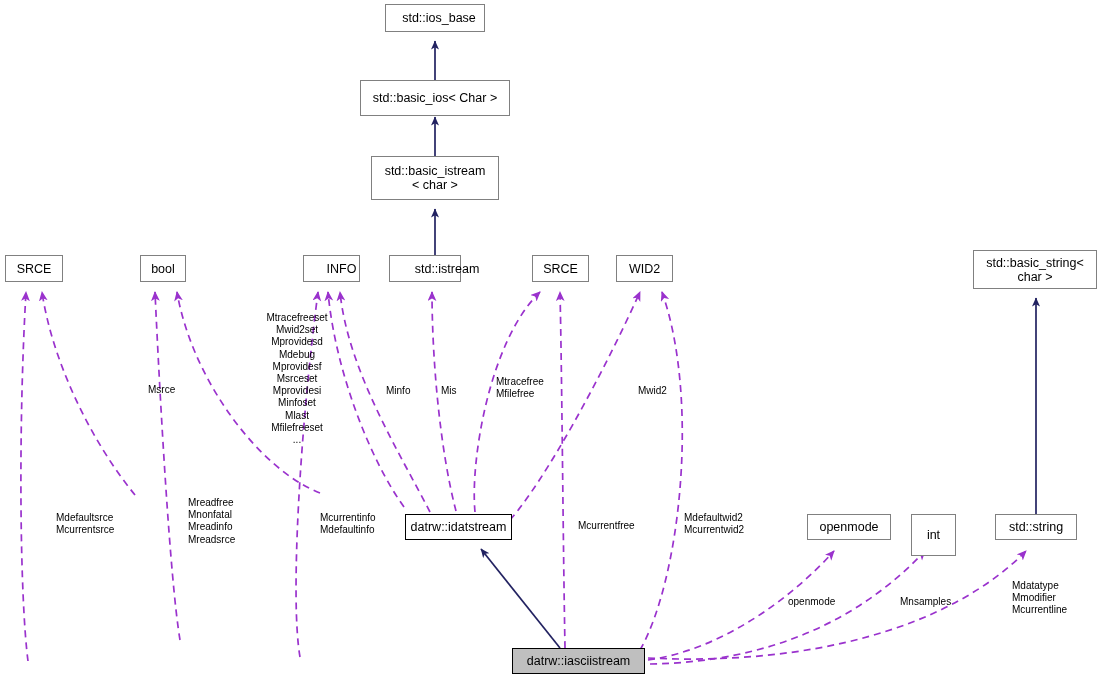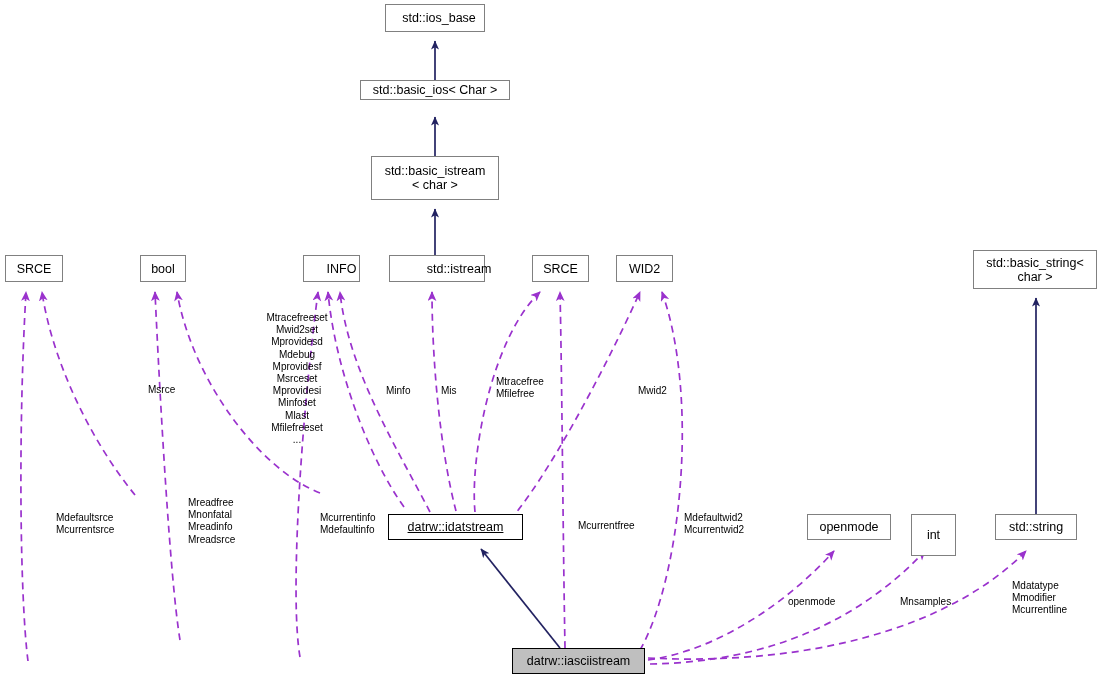--- a/index.html
+++ b/index.html
@@ -105,34 +105,34 @@
 
       <path d="M648,660 C720,650 790,600 834,551"></path>
 
       <path d="M650,664 C770,662 860,620 925,551"></path>
 
       <path d="M648,658 C810,666 950,628 1026,551"></path>
     </g>
   </svg>
 
   <div class="node base" style="left:385px;top:4px;width:100px;height:28px;padding-left:8px;">std::ios_base</div>
-  <div class="node base" style="left:360px;top:80px;width:150px;height:20px;">std::basic_ios&lt; Char &gt;</div>
+  <div class="node base" style="left:360px;top:80px;width:150px;height:36px;">std::basic_ios&lt; Char &gt;</div>
   <div class="node base" style="left:371px;top:156px;width:128px;height:44px;">std::basic_istream
 &lt; char &gt;</div>
 
   <div class="node base" style="left:5px;top:255px;width:58px;height:27px;">SRCE</div>
   <div class="node base" style="left:140px;top:255px;width:46px;height:27px;">bool</div>
   <div class="node base" style="left:303px;top:255px;width:57px;height:27px;padding-left:20px;">INFO</div>
-  <div class="node base" style="left:389px;top:255px;width:96px;height:27px;padding-left:44px;">std::istream</div>
+  <div class="node base" style="left:389px;top:255px;width:72px;height:27px;padding-left:44px;">std::istream</div>
   <div class="node base" style="left:532px;top:255px;width:57px;height:27px;">SRCE</div>
   <div class="node base" style="left:616px;top:255px;width:57px;height:27px;">WID2</div>
   <div class="node base" style="left:973px;top:250px;width:124px;height:39px;">std::basic_string&lt;
 char &gt;</div>
 
-  <div class="node strong" style="left:388px;top:514px;width:135px;height:26px;text-decoration:underline;">datrw::idatstream</div>
+  <div class="node strong" style="left:405px;top:514px;width:107px;height:26px;">datrw::idatstream</div>
   <div class="node base" style="left:807px;top:514px;width:84px;height:26px;">openmode</div>
   <div class="node base" style="left:911px;top:514px;width:45px;height:42px;">int</div>
   <div class="node base" style="left:995px;top:514px;width:82px;height:26px;">std::string</div>
 
   <div class="node focus" style="left:512px;top:648px;width:133px;height:26px;">datrw::iasciistream</div>
 
   <div class="edge-label l" style="left:148px;top:384px;">Msrce</div>
   <div class="edge-label c" style="left:254px;top:312px;width:86px;">Mtracefreeset
 Mwid2set
 Mprovidesd

